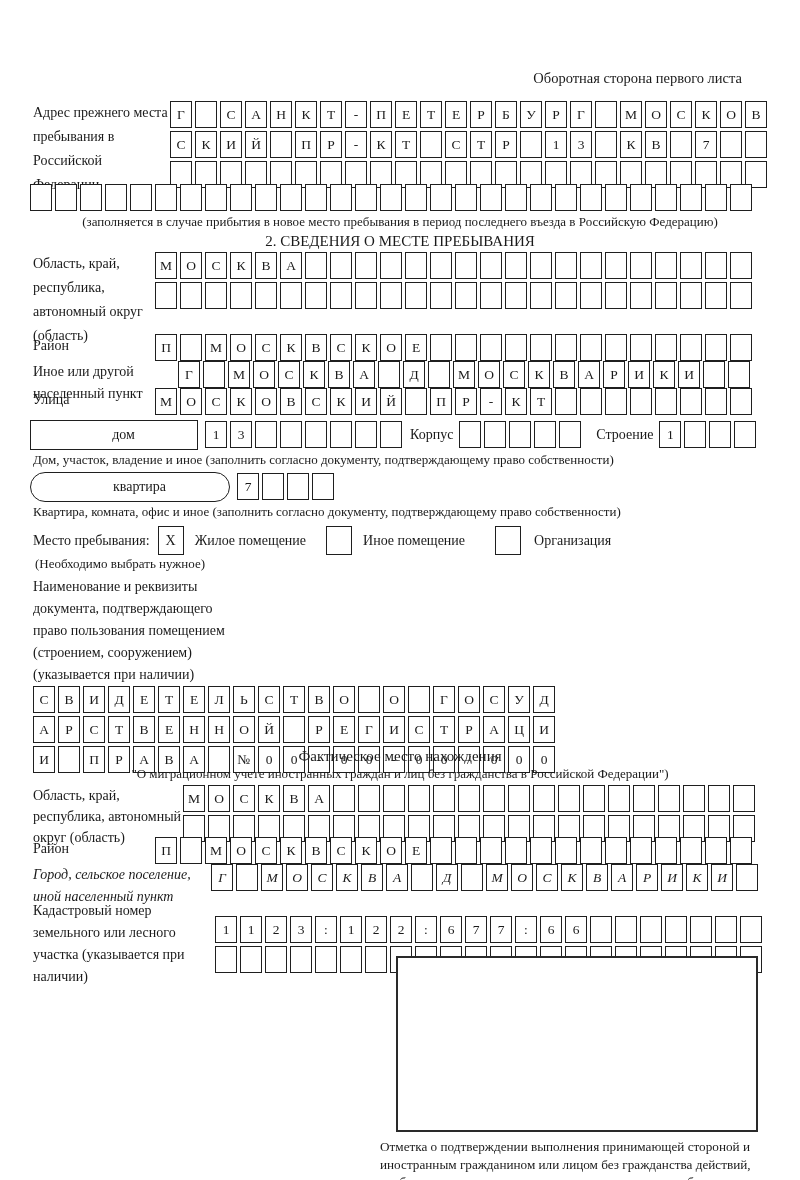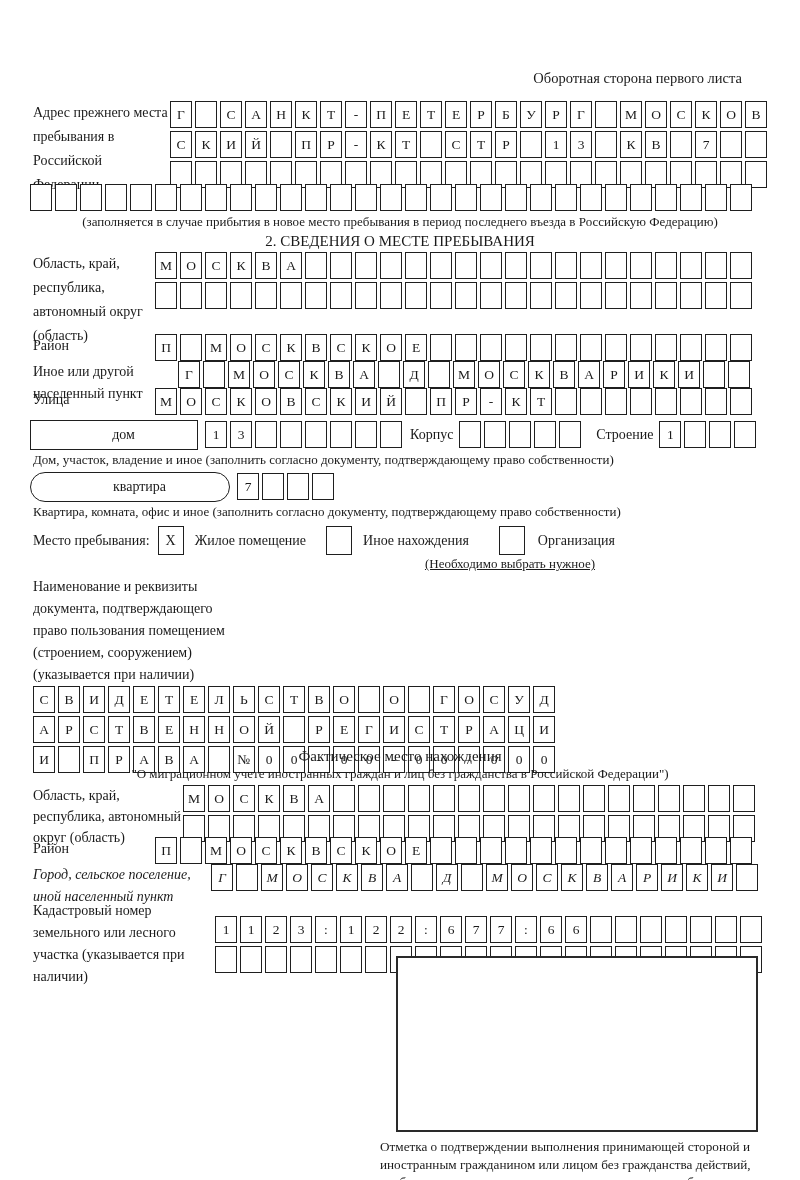--- a/index.html
+++ b/index.html
@@ -370,25 +370,25 @@
         <div class="cell"></div>
       </div>
   </div>
   <div class="small-note" style="margin-left:33px;">Квартира, комната, офис и иное (заполнить согласно документу, подтверждающему право собственности)</div>
 
   <div class="frow" style="margin-top:5px;align-items:center;">
     <div class="inline-lbl">Место пребывания:</div>
     <div class="chk" style="margin-left:8px;">X</div>
     <div class="inline-lbl" style="margin-left:11px;">Жилое помещение</div>
     <div class="chk" style="margin-left:20px;"></div>
-    <div class="inline-lbl" style="margin-left:11px;">Иное нахождения</div>
+    <div class="inline-lbl" style="margin-left:11px;">Иное помещение</div>
     <div class="chk" style="margin-left:30px;"></div>
     <div class="inline-lbl" style="margin-left:13px;">Организация</div>
   </div>
-  <div class="small-note" style="margin-left:35px;width:560px;text-align:right;text-decoration:underline;">(Необходимо выбрать нужное)</div>
+  <div class="small-note" style="margin-left:35px;width:560px;text-align:left;">(Необходимо выбрать нужное)</div>
 
   <div class="frow" style="margin-top:3px;flex-direction:column;">
     <div class="lbl w212">Наименование и реквизиты документа, подтверждающего право пользования помещением (строением, сооружением) (указывается при наличии)</div>
     <div>
       <div class="cellrow">
           <div class="cell">С</div>
           <div class="cell">В</div>
           <div class="cell">И</div>
           <div class="cell">Д</div>
           <div class="cell">Е</div>

